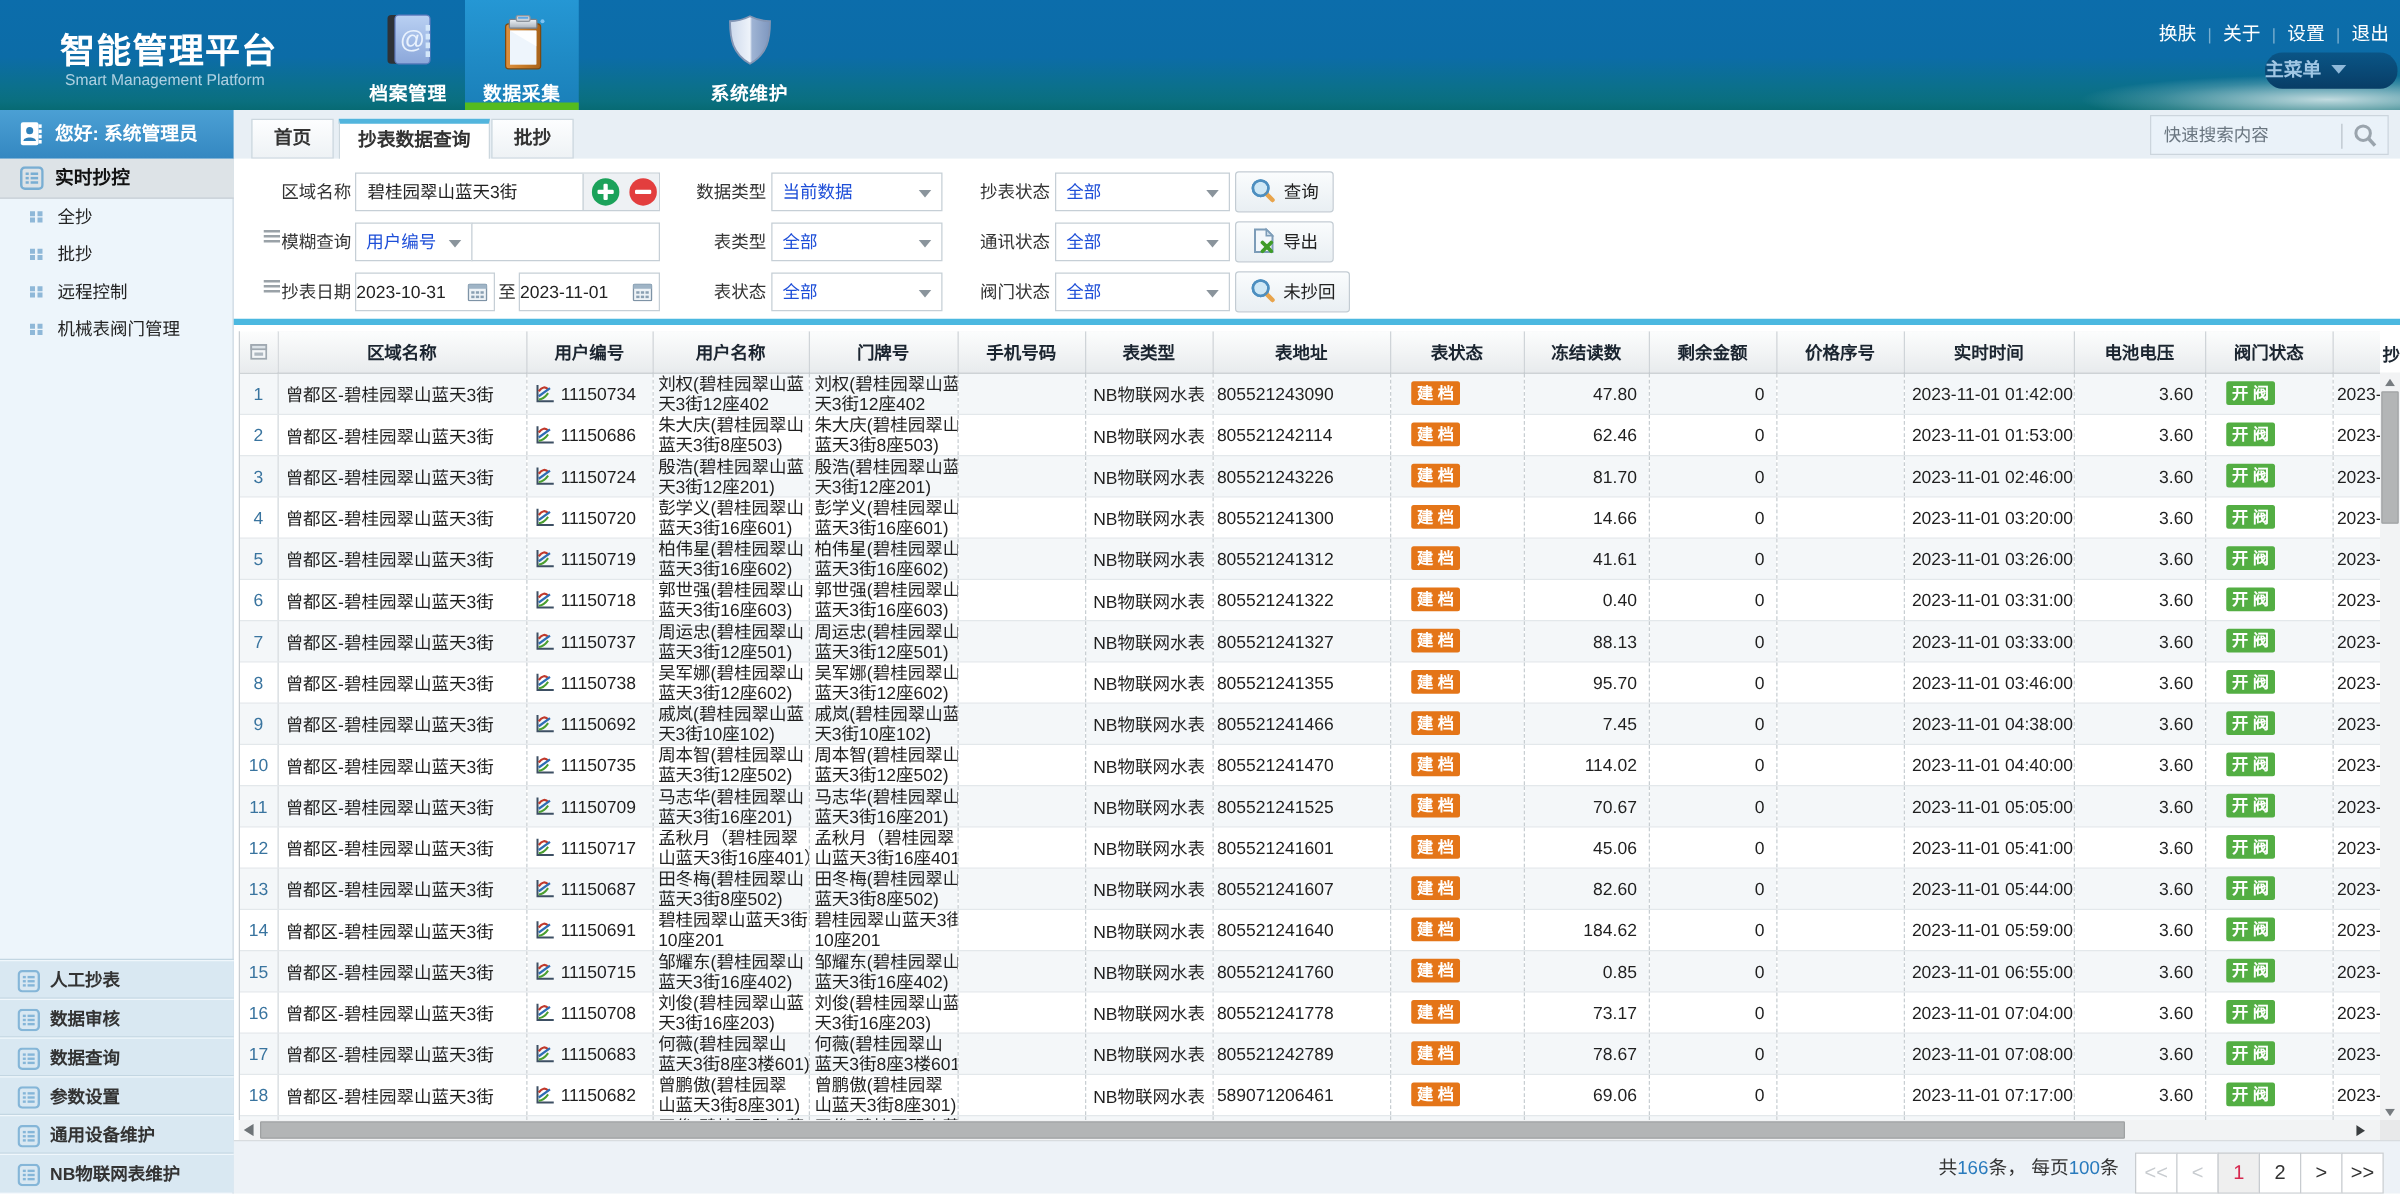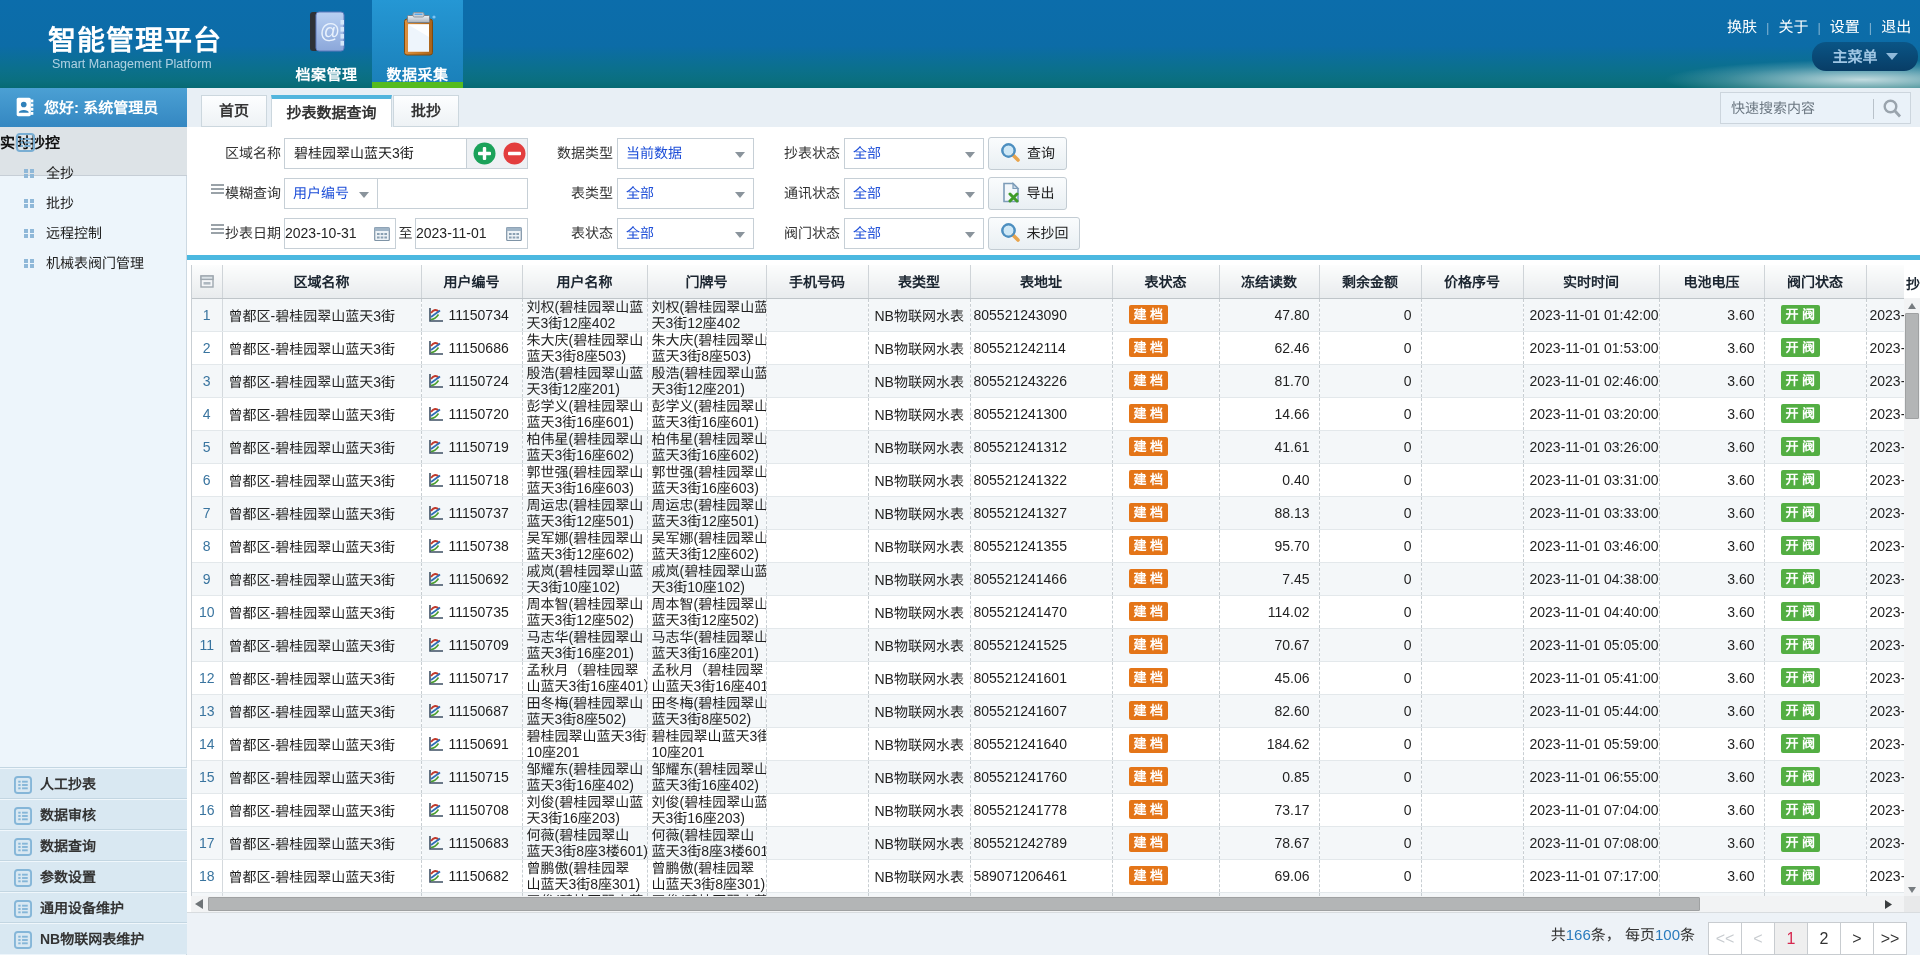--- a/index.html
+++ b/index.html
@@ -11,27 +11,27 @@
 #flare{position:absolute;left:1440px;top:48px;width:480px;height:44px;background:radial-gradient(ellipse 55% 60% at 88% 72%,rgba(255,255,255,.75),rgba(255,255,255,.18) 52%,rgba(255,255,255,0) 75%);pointer-events:none}
 #logo1{position:absolute;left:48px;top:18px;font-size:28px;font-weight:bold;color:#fff;letter-spacing:1px}
 #logo2{position:absolute;left:52px;top:57px;font-size:12.5px;color:rgba(215,233,245,.8)}
 .nav{position:absolute;top:0;height:88px;width:91px;text-align:center}
 .nav .lbl{position:absolute;left:0;right:0;top:63px;font-size:15px;font-weight:bold;color:#fff;letter-spacing:0.5px}
 .nav svg{position:absolute;left:50%;transform:translateX(-50%);top:11px}
 .nav.sel{background:linear-gradient(180deg,#2597d4 0%,#1a7fb8 100%)}
 .nav.sel:after{content:"";position:absolute;left:0;right:0;bottom:0;height:6px;background:#55bb1f}
 #toplinks{position:absolute;top:15px;left:1727px;font-size:15px;color:#fff}
 #toplinks span.sp{color:rgba(255,255,255,.45);padding:0 9px;font-size:13px}
-#mainmenu{position:absolute;left:1812px;top:42px;width:106px;height:29px;border-radius:14px;background:linear-gradient(180deg,#0a5586 0%,#083d66 100%);color:#9fc6e4;font-size:15px;font-weight:bold;line-height:29px;text-align:center}
+#mainmenu{position:absolute;left:1812px;top:42px;width:106px;height:29px;border-radius:14px;background:linear-gradient(180deg,#0a5586 0%,#083d66 100%);color:#9fc6e4;font-size:15px;font-weight:bold;line-height:29px;text-align:left}
 #mainmenu i{display:inline-block;width:0;height:0;border-left:6px solid transparent;border-right:6px solid transparent;border-top:7px solid #8fb9da;margin-left:8px;vertical-align:2px}
 
 #side{position:absolute;left:0;top:88px;width:187px;height:867px;background:#edf5fb;border-right:1px solid #cdd9e2}
 #userhdr{position:absolute;left:0;top:0;width:187px;height:39px;background:linear-gradient(180deg,#4ba0d4 0%,#3487c1 100%);color:#fff;font-size:15px;font-weight:bold;line-height:39px;padding-left:44px}
 #userhdr svg{position:absolute;left:15px;top:9px}
-.m1{position:absolute;left:0;width:187px;height:49px;background:#dde3e7;border-bottom:1px solid #c6ced6;font-size:15px;font-weight:bold;color:#111;line-height:31px;}
+.m1{position:absolute;left:0;width:187px;height:32px;background:#dde3e7;border-bottom:1px solid #c6ced6;font-size:15px;font-weight:bold;color:#111;line-height:31px;padding-left:44px}
 .m1 svg{position:absolute;left:16px;top:6px}
 .sub{position:absolute;left:0;width:187px;height:30px;font-size:14px;color:#222;line-height:30px;padding-left:46px}
 .sub:before{content:"";position:absolute;left:24px;top:11px;width:4px;height:4px;background:#8fb8d8;box-shadow:6px 0 #8fb8d8,0 5px #8fb8d8,6px 5px #8fb8d8}
 .acc{position:absolute;left:0;width:187px;height:31px;background:#d9e8f2;border-top:1px solid #f0f7fc;box-shadow:0 -1px 0 #c3d6e2;font-size:14px;font-weight:bold;color:#333;line-height:31px;padding-left:40px}
 .acc svg{position:absolute;left:14px;top:7px}
 
 #tabstrip{position:absolute;left:187px;top:88px;width:1733px;height:39px;background:#e8eff5}
 .tab{position:absolute;top:7px;height:32px;background:linear-gradient(180deg,#fdfeff 0%,#eef2f5 100%);border:1px solid #ccd7de;font-size:15px;font-weight:bold;color:#333;text-align:center;line-height:30px}
 .tab.act{background:#fff;border-top:4px solid #52b5dd;border-bottom:none;height:34px;line-height:28px}
 #qsearch{position:absolute;left:1720px;top:92px;width:191px;height:32px;background:#eaf2f9;border:1px solid #ccd5dd;font-size:14px;color:#6a7680;line-height:30px;padding-left:10px}
@@ -121,20 +121,34 @@
           <rect x="9" y="13.5" width="21" height="27" fill="#fbfdff"></rect>
           <path d="M9 13.5 h21 v27 h-21 z" fill="#eef5fc"></path>
           <path d="M9 13.5 L30 13.5 L30 26 Z" fill="#fdfeff"></path>
           <rect x="8.5" y="4.5" width="22" height="7" rx="1" fill="url(#cl)" stroke="#788089" stroke-width="1"></rect>
           <rect x="14" y="1.5" width="11" height="4.5" rx="1.5" fill="#ccd2d9" stroke="#8d949d" stroke-width="1"></rect>
           <rect x="15.5" y="2.5" width="8" height="1.5" fill="#5aa7e8"></rect>
           <circle cx="35" cy="6" r="1.6" fill="#7ec3f2"></circle>
         </svg>
 
     <div class="lbl">数据采集</div>
+  </div>
+  <div class="nav" style="left:554px">
+    <svg width="36" height="42" viewBox="0 0 36 42">
+          <defs>
+            <linearGradient id="sh" x1="0" y1="0" x2="1" y2="0">
+              <stop offset="0" stop-color="#cdd9ec"></stop>
+              <stop offset=".5" stop-color="#eef3fa"></stop>
+              <stop offset=".55" stop-color="#9fb4d4"></stop>
+              <stop offset="1" stop-color="#7e97bf"></stop>
+            </linearGradient>
+          </defs>
+          <path d="M18 2 C24 5 30 6 34 6 C34 20 32 32 18 40 C4 32 2 20 2 6 C6 6 12 5 18 2 Z" fill="url(#sh)" stroke="#8496b5" stroke-width="1.5"></path>
+        </svg>
+    <div class="lbl">系统维护</div>
   </div>
   <div id="toplinks">换肤<span class="sp">|</span>关于<span class="sp">|</span>设置<span class="sp">|</span>退出</div>
   <div id="mainmenu">主菜单<i></i></div>
 </div>
 
 <div id="side">
   <div id="userhdr"><svg width="20" height="20" viewBox="0 0 24 24">
           <rect x="2" y="1" width="17" height="22" rx="2" fill="#fff"></rect>
           <rect x="19" y="3" width="3" height="3.4" fill="#fff"></rect>
           <rect x="19" y="8" width="3" height="3.4" fill="#fff"></rect>

